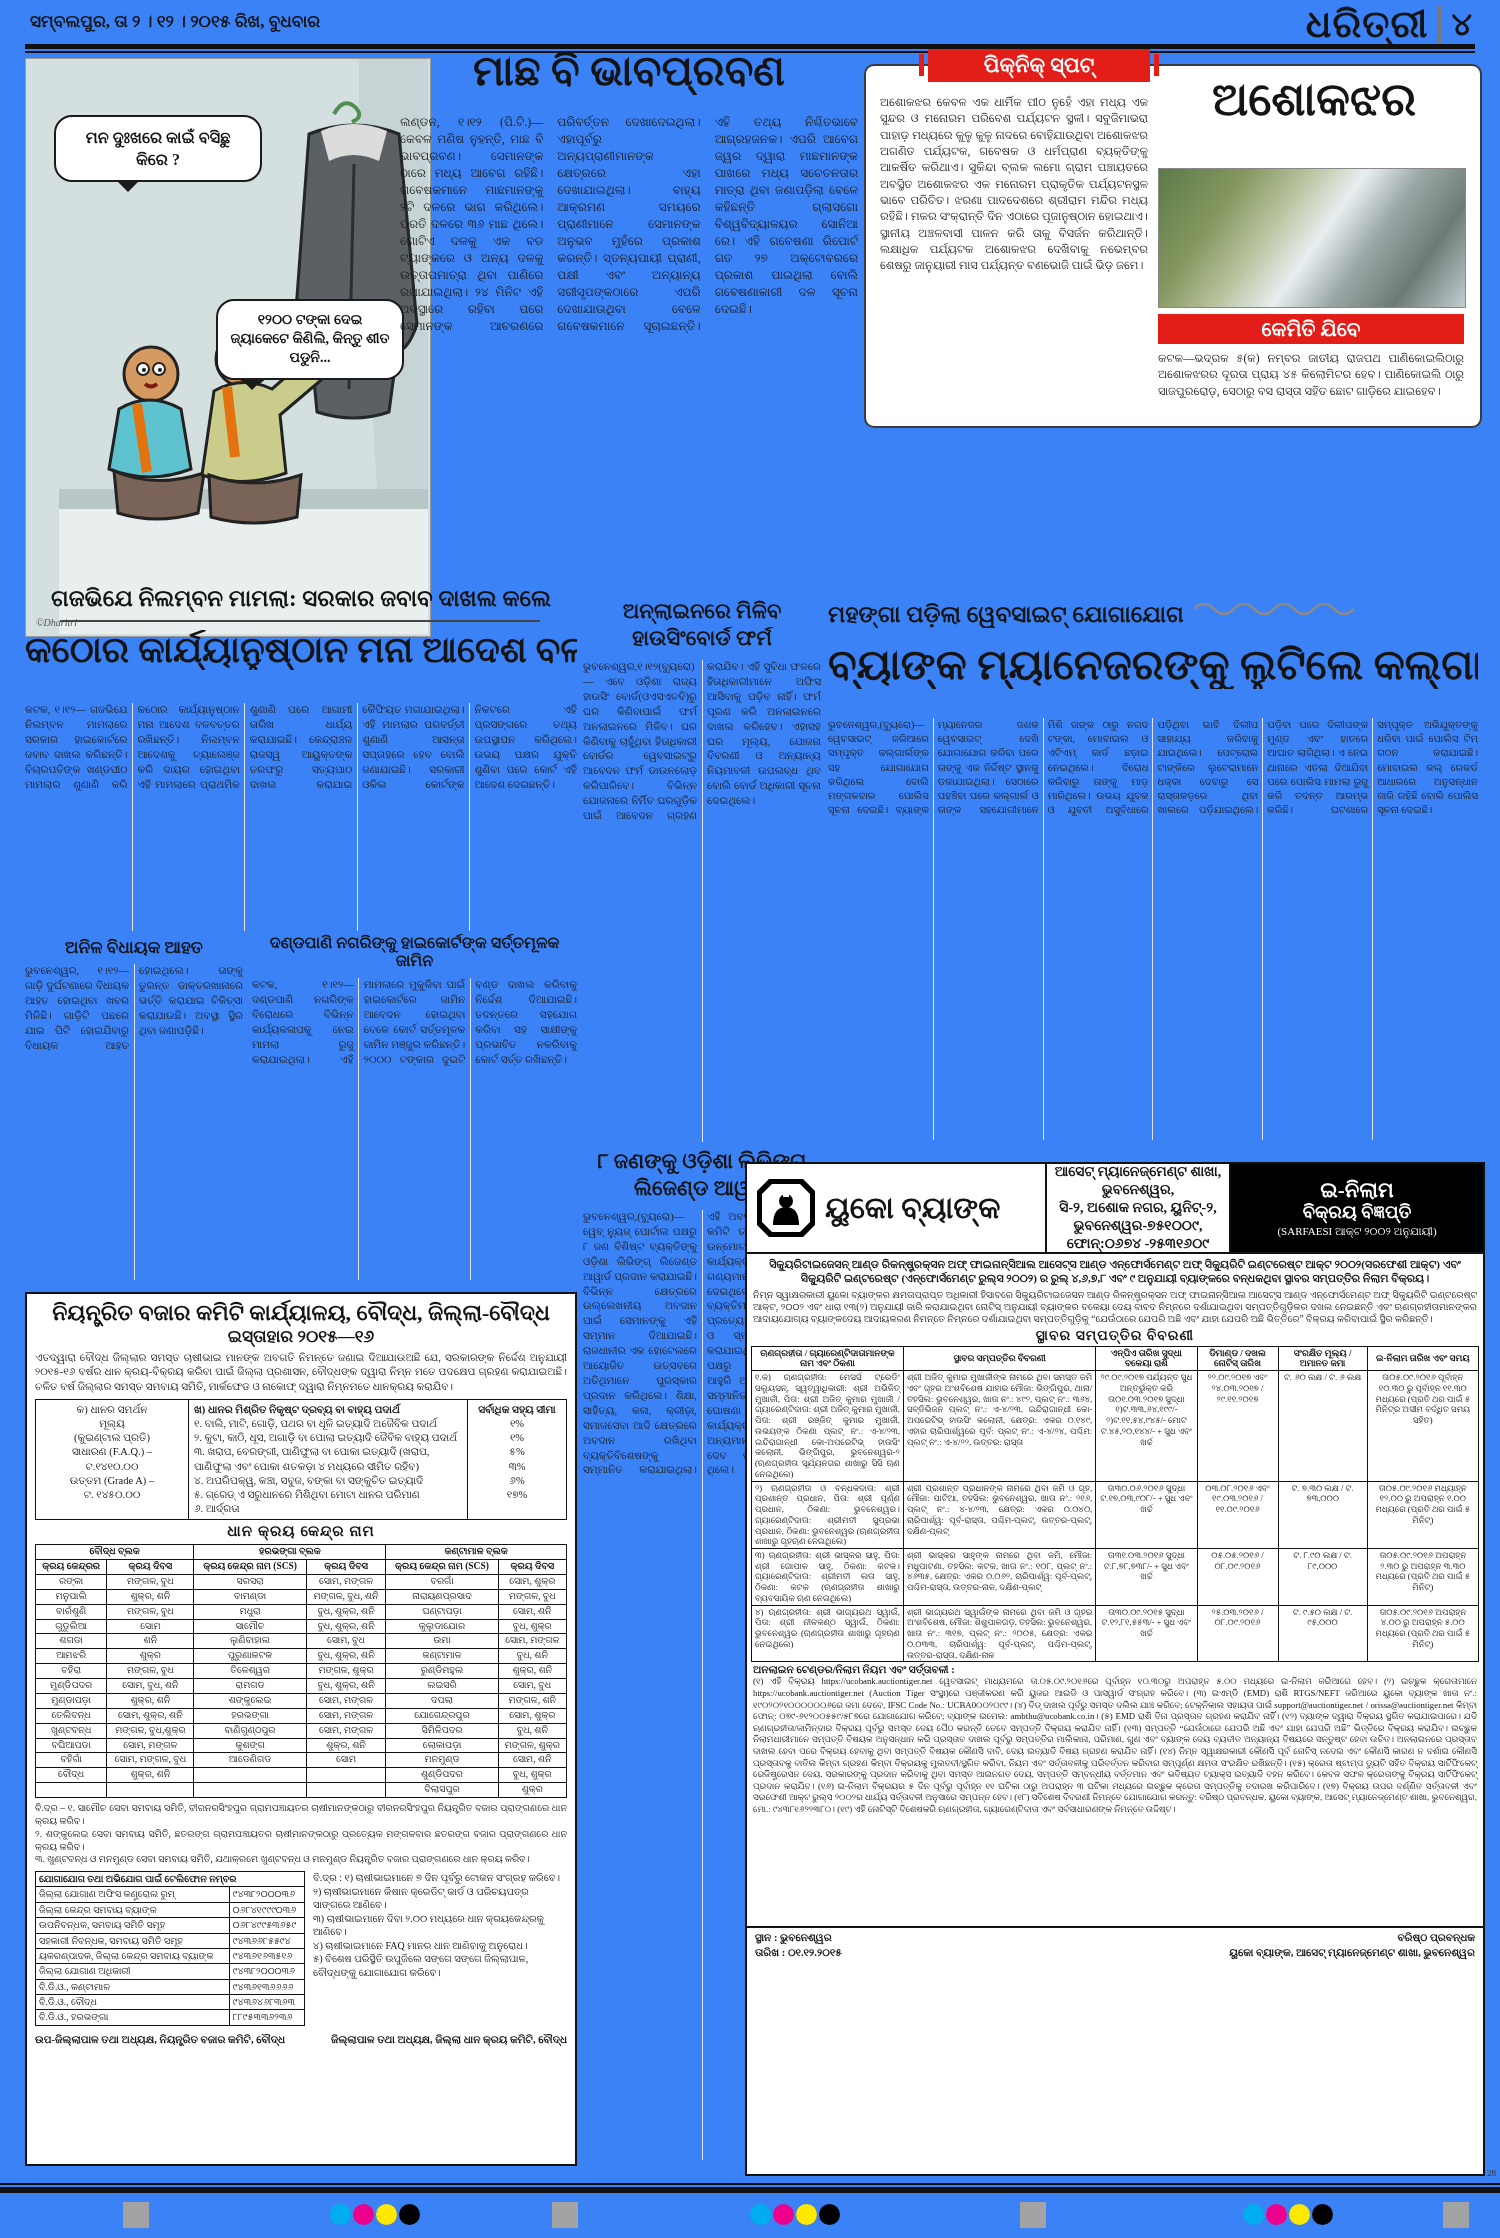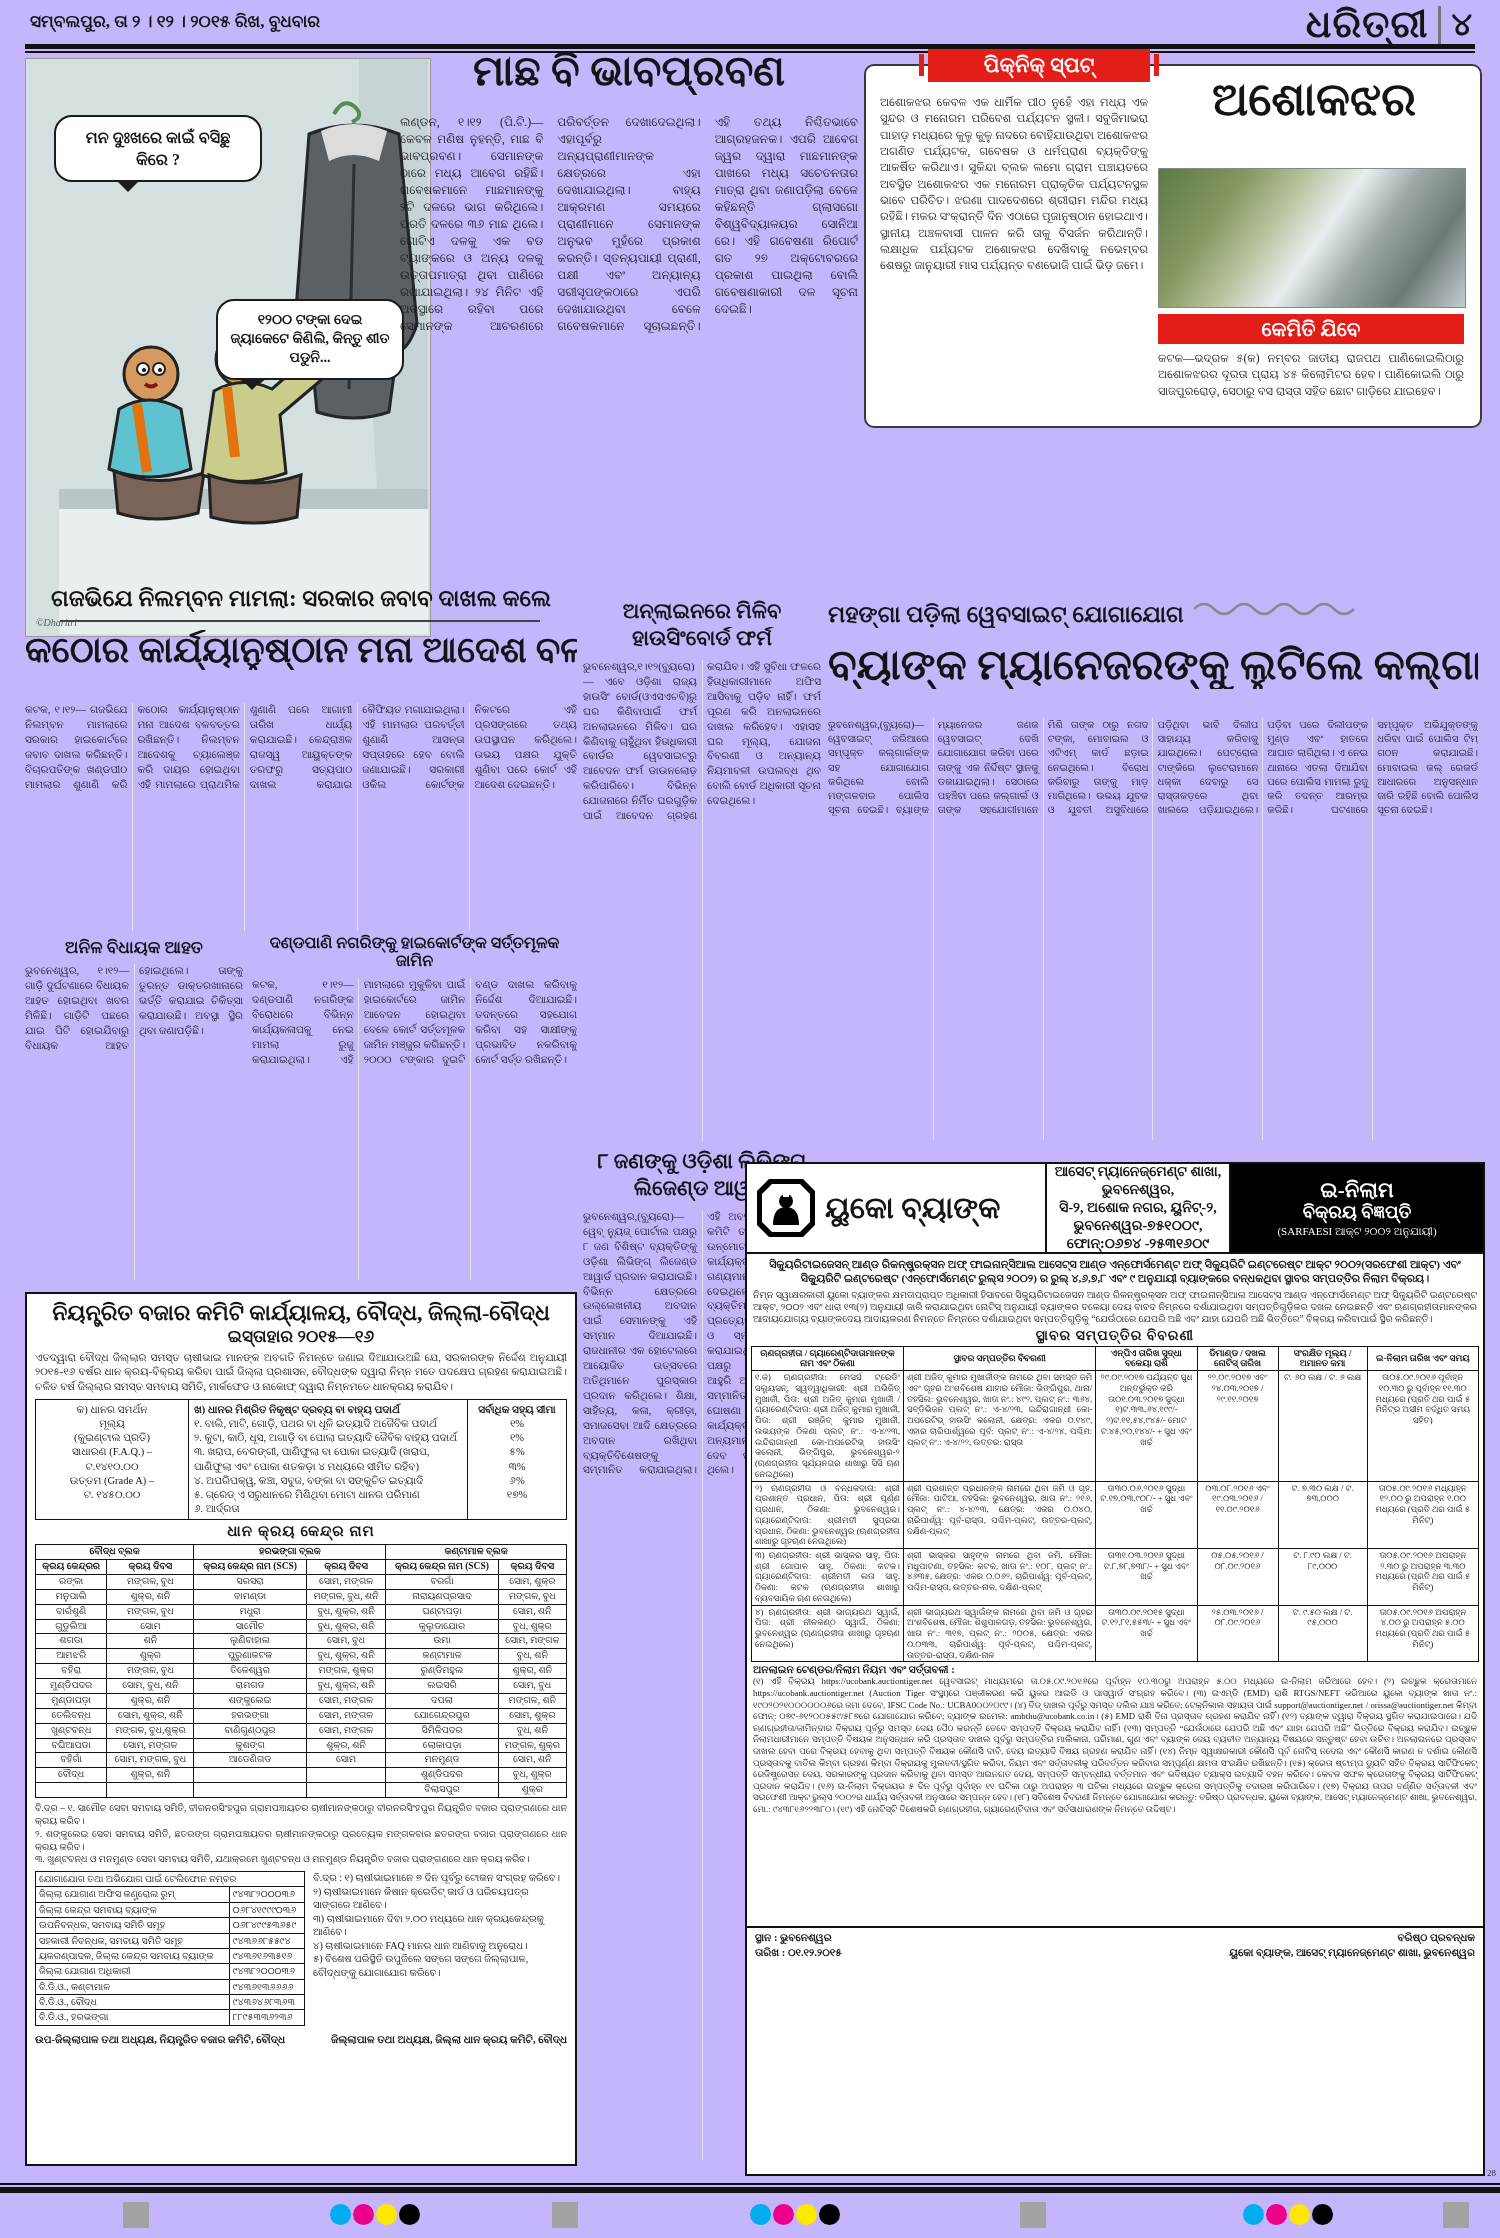--- a/index.html
+++ b/index.html
@@ -1,16 +1,16 @@
 <!DOCTYPE html>
 <html><head>
 <meta charset="utf-8">
 <style>
   html,body{margin:0;padding:0;background:#ffffff;}
-  .page{position:relative;width:1500px;height:2238px;background:#c4b5fd;overflow:hidden;
+  .page{position:relative;width:1500px;height:2238px;background:#3b82f6;overflow:hidden;
         font-family:"Liberation Serif","DejaVu Serif",serif;color:#141414;}
   .abs{position:absolute;}
   .jt{text-align:justify;}
   .ctr{text-align:center;}
   .b{font-weight:bold;}
   .ovh{overflow:hidden;}
   .nw{white-space:nowrap;}
   
   .hdr-left{left:30px;top:12px;font-size:17px;font-weight:bold;}
   .hdr-right{right:28px;top:2px;display:flex;align-items:center;gap:10px;}
@@ -55,21 +55,21 @@
   .gridbox .c2{flex:1;border-right:1px solid #111;padding:3px 5px;}
   .gridbox .c3{width:92px;padding:3px;text-align:center;}
   .ptitle{font-size:15px;font-weight:bold;text-align:center;margin-top:3px;letter-spacing:1px;}
   table{border-collapse:collapse;}
   .ctrs{width:100%;margin-top:4px;font-size:9.5px;}
   .ctrs th,.ctrs td{border:1px solid #111;padding:1px 2px;text-align:center;line-height:1.25;}
   .notes{font-size:9.5px;line-height:1.35;text-align:justify;margin-top:4px;}
   .bottomflex{display:flex;gap:8px;margin-top:5px;}
   .phones{font-size:9.5px;flex:0 0 270px;}
   .phones td{border:1px solid #111;padding:1px 3px;line-height:1.3;}
-  .phones .tt{font-weight:normal;margin-left:8px;}
+  .phones .tt{font-weight:bold;margin-left:8px;}
   .bnotes{flex:1;font-size:10px;line-height:1.35;}
   .signs{display:flex;justify-content:space-between;font-size:10.5px;font-weight:bold;margin-top:8px;}
   
   .uco{left:745px;top:1162px;width:740px;height:1014px;border:2px solid #111;background:#fff;box-sizing:border-box;}
   .ucohdr{display:flex;border-bottom:2px solid #111;height:88px;}
   .ucologo{flex:0 0 300px;display:flex;align-items:center;gap:8px;padding:6px 8px;border-right:2px solid #111;box-sizing:border-box;}
   .uconame{font-size:30px;font-weight:bold;}
   .ucoaddr{flex:1;display:flex;flex-direction:column;justify-content:center;text-align:center;
            font-size:14px;font-weight:bold;line-height:1.3;border-right:2px solid #111;padding:2px;}
   .ucoblack{flex:0 0 252px;background:#000;color:#fff;display:flex;flex-direction:column;

